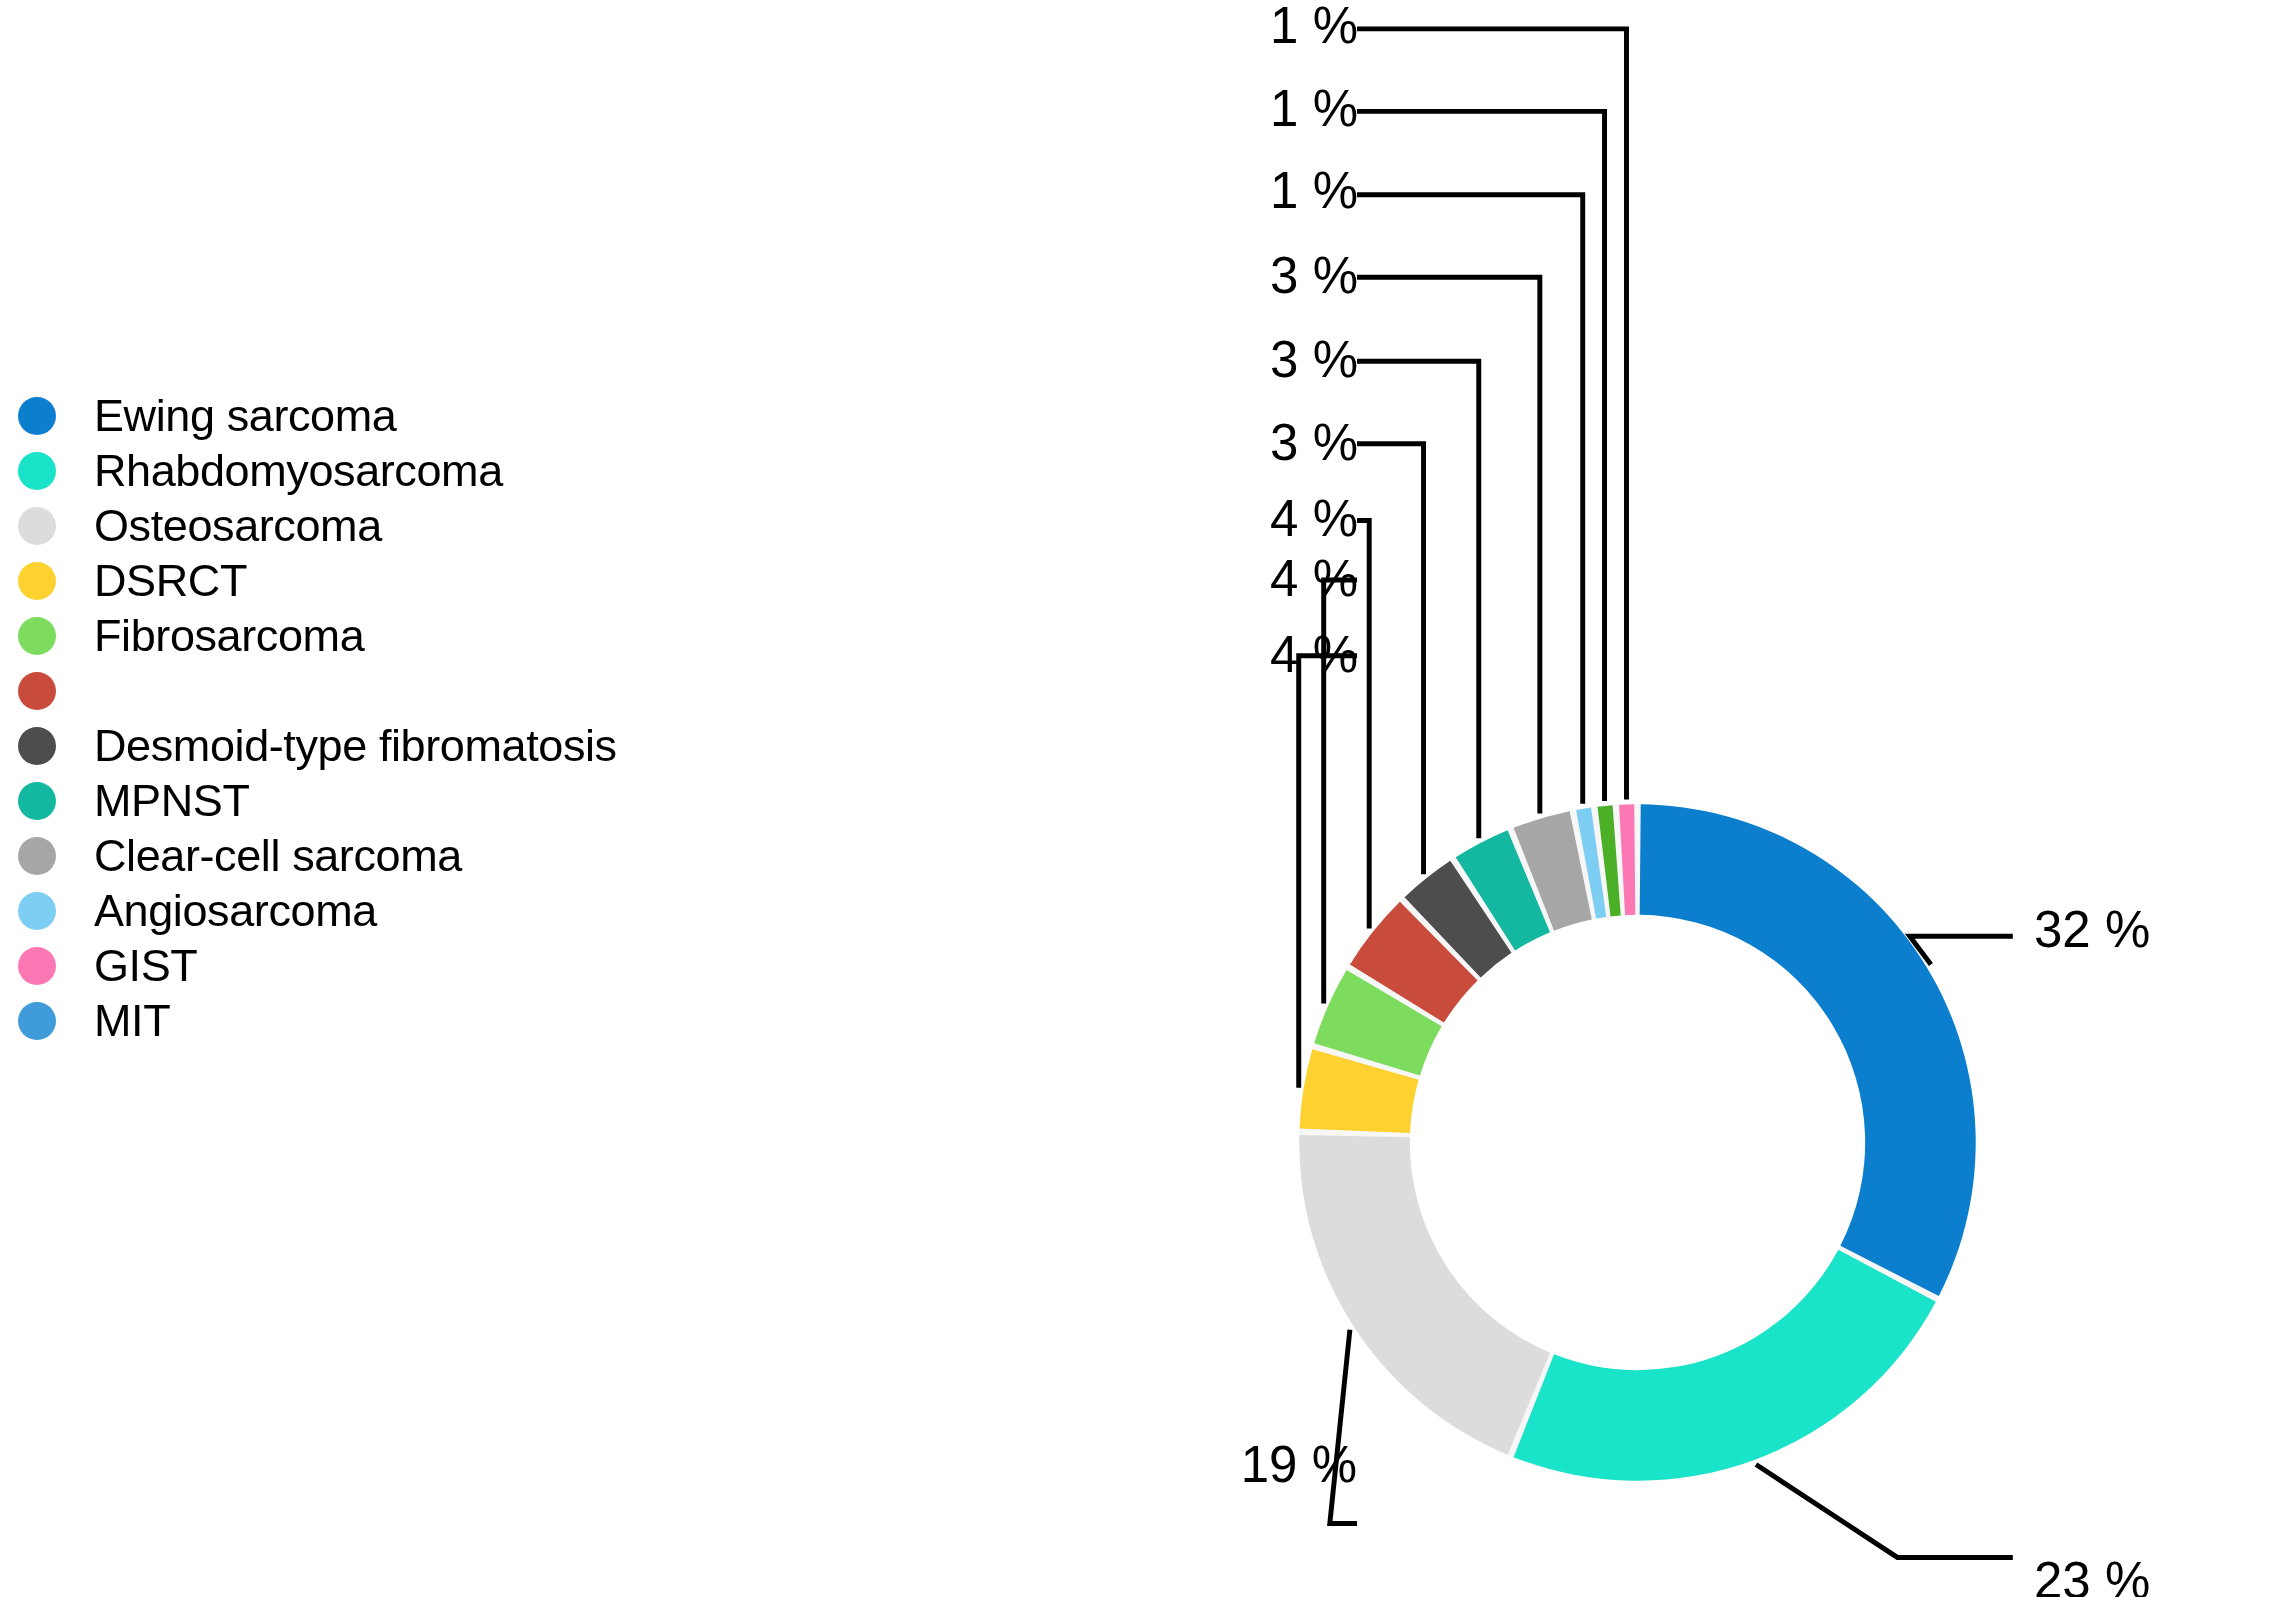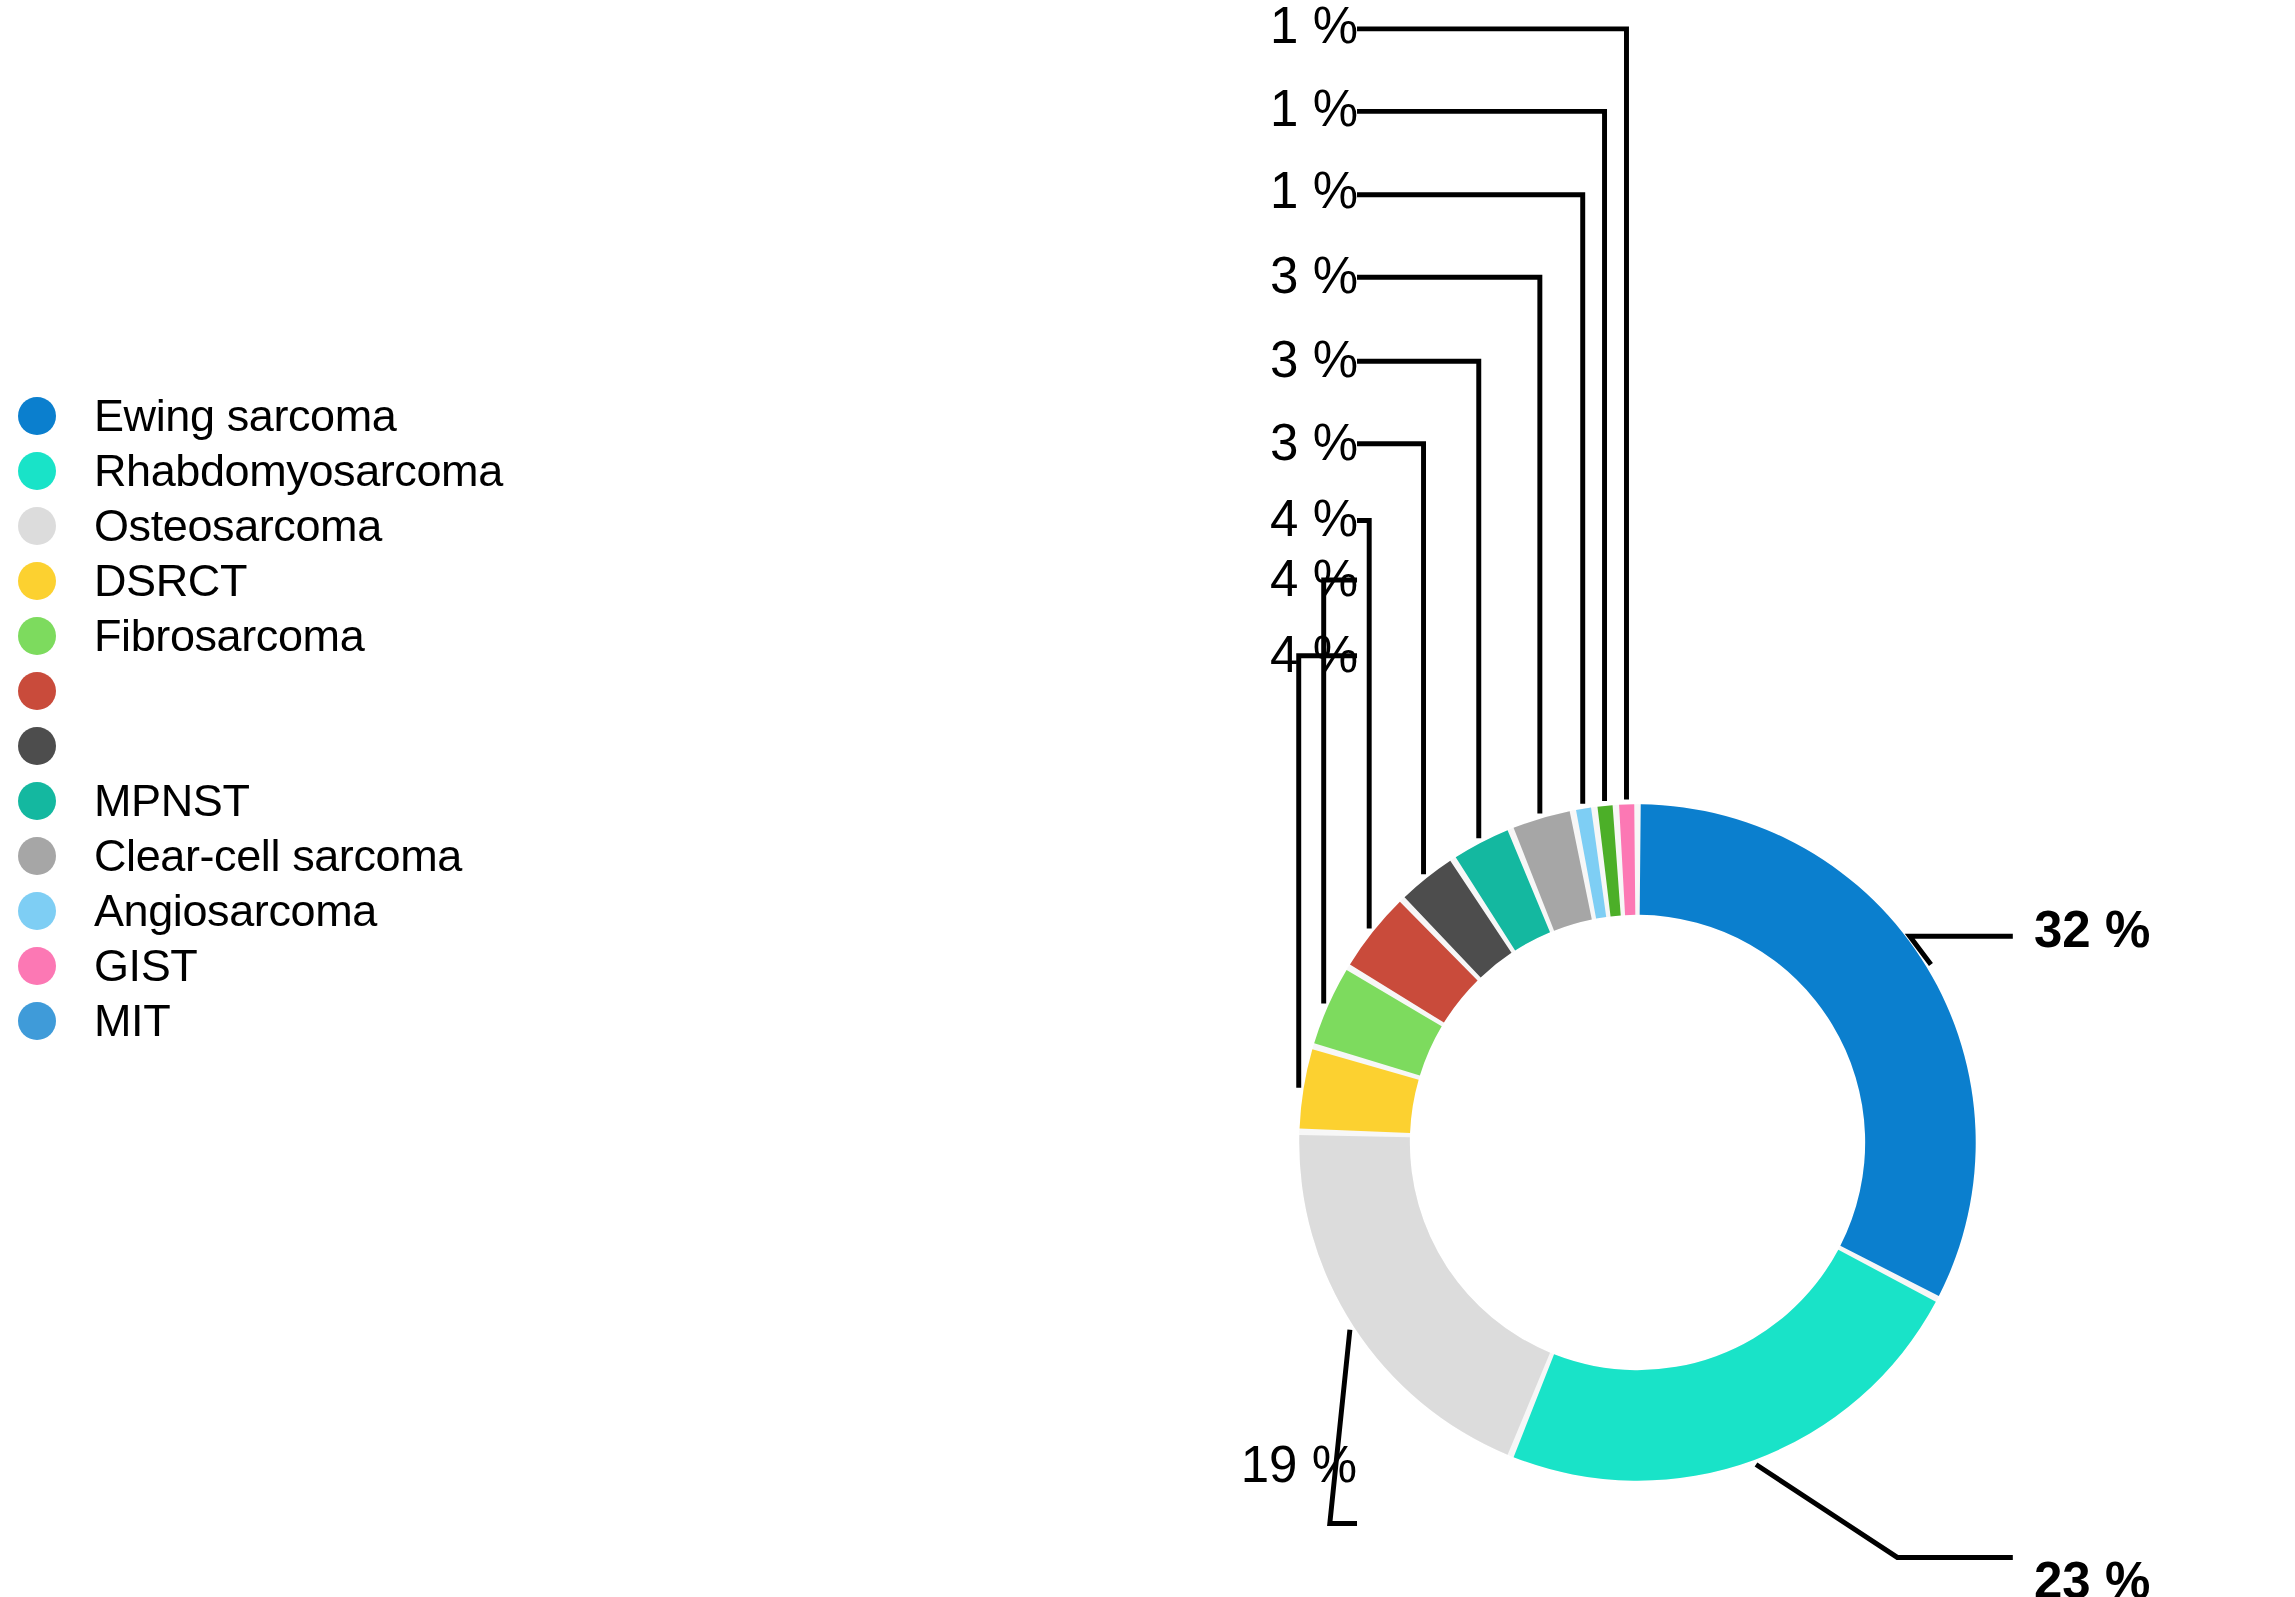--- a/index.html
+++ b/index.html
@@ -12,21 +12,21 @@
   .legend-swatch{width:38px;height:38px;border-radius:50%;flex:0 0 auto;margin-right:0px;}
   .legend-label{font-size:45px;line-height:45px;margin-left:38px;white-space:nowrap;
                 letter-spacing:-0.4px;font-weight:400;}
 
   
   #chart{position:absolute;left:0;top:0;width:2295px;height:1597px;}
   #donut-svg{position:absolute;left:0;top:0;}
 
   .pct-label{position:absolute;font-size:51px;line-height:51px;white-space:nowrap;
              letter-spacing:0px;}
-  .pct-label.right{text-align:left;font-weight:bold;}
+  .pct-label.right{text-align:left;}
   .pct-label.left{text-align:right;}
 </style>
 </head>
 <body>
 
 <div id="legend">
   <div class="legend-row">
     <span class="legend-swatch" style="background:#0b7fce"></span>
     <span class="legend-label">Ewing sarcoma</span>
   </div>
@@ -44,20 +44,21 @@
   </div>
   <div class="legend-row">
     <span class="legend-swatch" style="background:#7ddb5e"></span>
     <span class="legend-label">Fibrosarcoma</span>
   </div>
   <div class="legend-row">
     <span class="legend-swatch" style="background:#c94b3b"></span>
   </div>
   <div class="legend-row">
     <span class="legend-swatch" style="background:#4d4d4d"></span>
+    <span class="legend-label">Desmoid-type fibromatosis</span>
   </div>
   <div class="legend-row">
     <span class="legend-swatch" style="background:#14b8a0"></span>
     <span class="legend-label">MPNST</span>
   </div>
   <div class="legend-row">
     <span class="legend-swatch" style="background:#a6a6a6"></span>
     <span class="legend-label">Clear-cell sarcoma</span>
   </div>
   <div class="legend-row">

